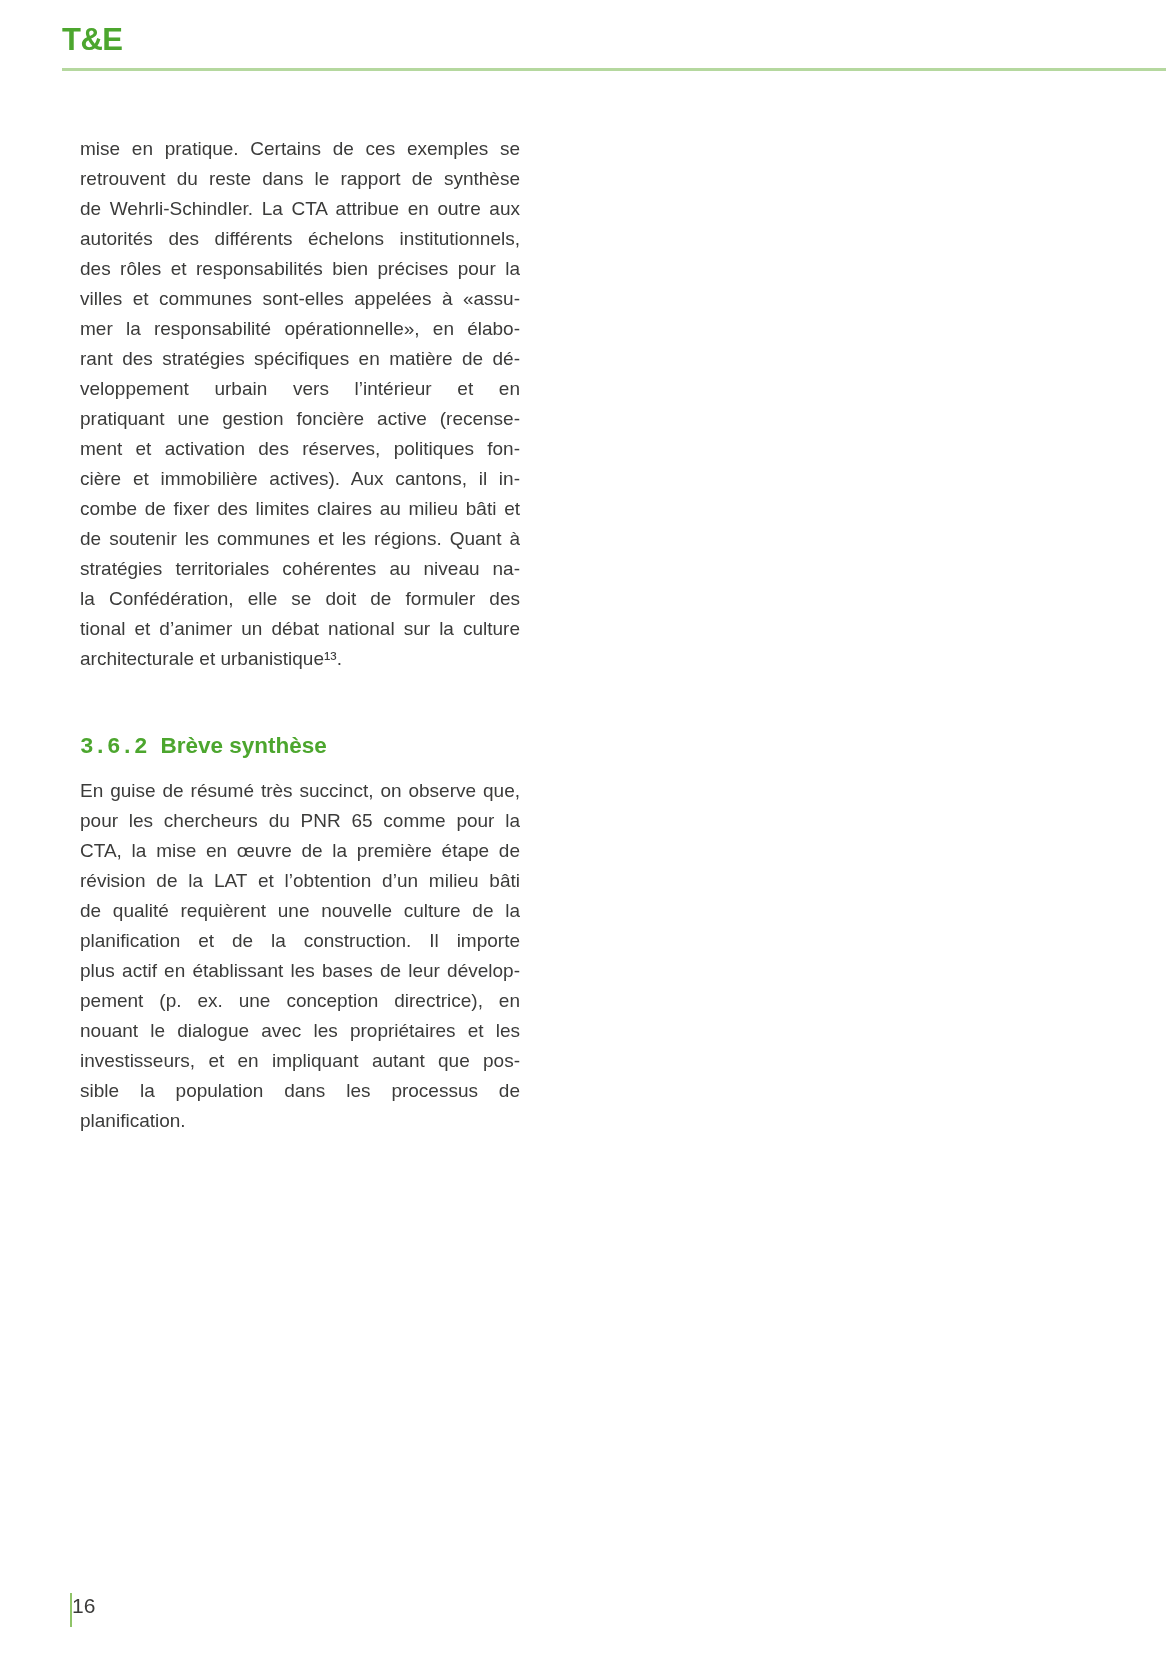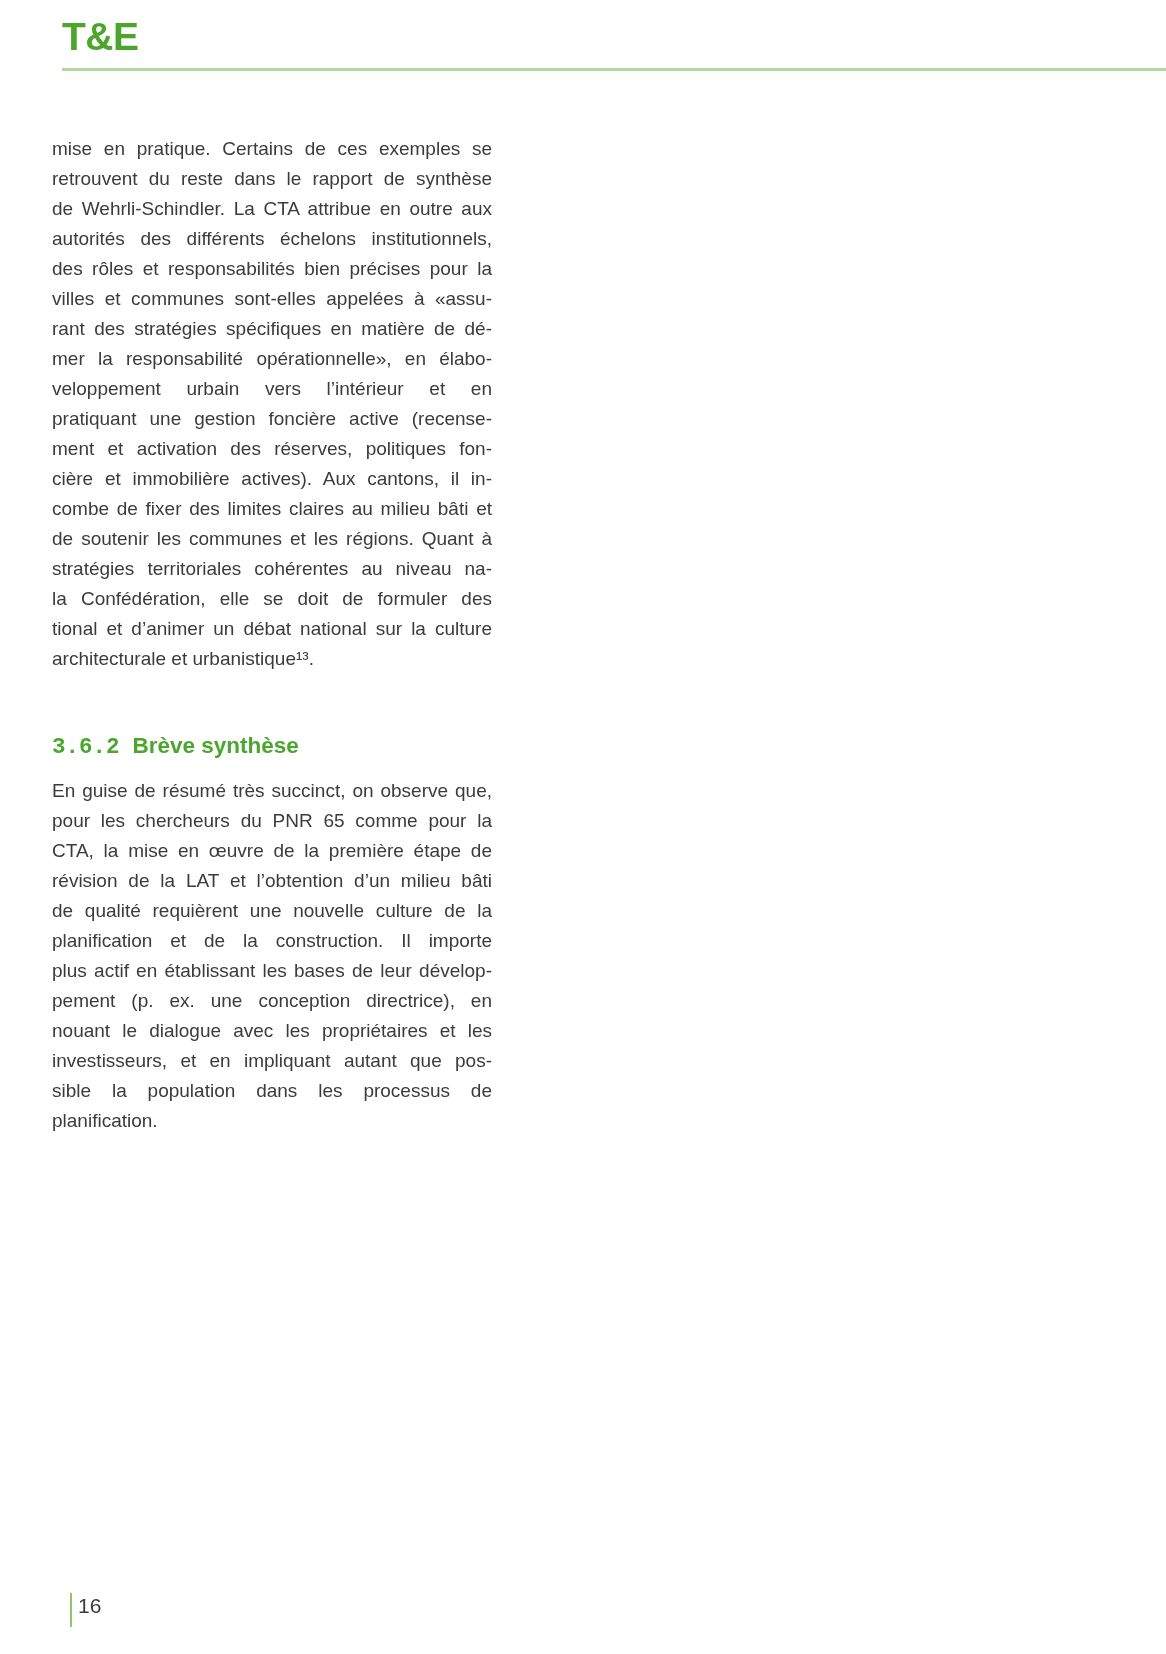--- a/index.html
+++ b/index.html
@@ -13,37 +13,37 @@
     width: 1166px;
     height: 1654px;
     background: #ffffff;
     overflow: hidden;
     font-family: "Liberation Sans", sans-serif;
     color: var(--body-text, #3b3b3a);
   }
   .brand {
     position: absolute;
     left: 62px;
-    top: 15px;
-    font-size: 39px;
+    top: 22px;
+    font-size: 31px;
     font-weight: 700;
     letter-spacing: -0.5px;
     color: var(--accent-green, #4ca62e);
   }
   .rule {
     position: absolute;
     left: 62px;
     right: 0;
     top: 68px;
     height: 3px;
     background: var(--rule-green, #b5d89f);
   }
   .column {
     position: absolute;
-    left: 52px;
+    left: 80px;
     top: 134px;
     width: 440px;
   }
   .para {
     font-size: 19px;
   }
   .line {
     height: 30px;
     line-height: 30px;
     text-align: justify;
@@ -86,21 +86,21 @@
   }
   .footer-rule {
     display: inline-block;
     width: 2px;
     height: 34px;
     background: var(--footer-rule-green, #8fc468);
   }
   .pagenum {
     font-size: 21px;
     line-height: 26px;
-    padding-left: 6px;
+    padding-left: 0;
     color: var(--body-text, #3b3b3a);
   }
 </style>
 </head>
 <body>
 
 <div class="page">
 
   <div class="brand">T&amp;E</div>
 
@@ -108,22 +108,22 @@
 
   <main class="column">
 
     <div class="para">
         <div class="line">mise en pratique. Certains de ces exemples se</div>
         <div class="line">retrouvent du reste dans le rapport de synthèse</div>
         <div class="line">de Wehrli-Schindler. La CTA attribue en outre aux</div>
         <div class="line">autorités des différents échelons institutionnels,</div>
         <div class="line">des rôles et responsabilités bien précises pour la</div>
         <div class="line">villes et communes sont-elles appelées à «assu-</div>
+        <div class="line">mer la responsabilité opérationnelle», en élabo-</div>
         <div class="line">rant des stratégies spécifiques en matière de dé-</div>
-        <div class="line">mer la responsabilité opérationnelle», en élabo-</div>
         <div class="line">veloppement urbain vers l’intérieur et en</div>
         <div class="line">pratiquant une gestion foncière active (recense-</div>
         <div class="line">ment et activation des réserves, politiques fon-</div>
         <div class="line">cière et immobilière actives). Aux cantons, il in-</div>
         <div class="line">combe de fixer des limites claires au milieu bâti et</div>
         <div class="line">de soutenir les communes et les régions. Quant à</div>
         <div class="line">stratégies territoriales cohérentes au niveau na-</div>
         <div class="line">la Confédération, elle se doit de formuler des</div>
         <div class="line">tional et d’animer un débat national sur la culture</div>
         <div class="line last-line">architecturale et urbanistique¹³.</div>

